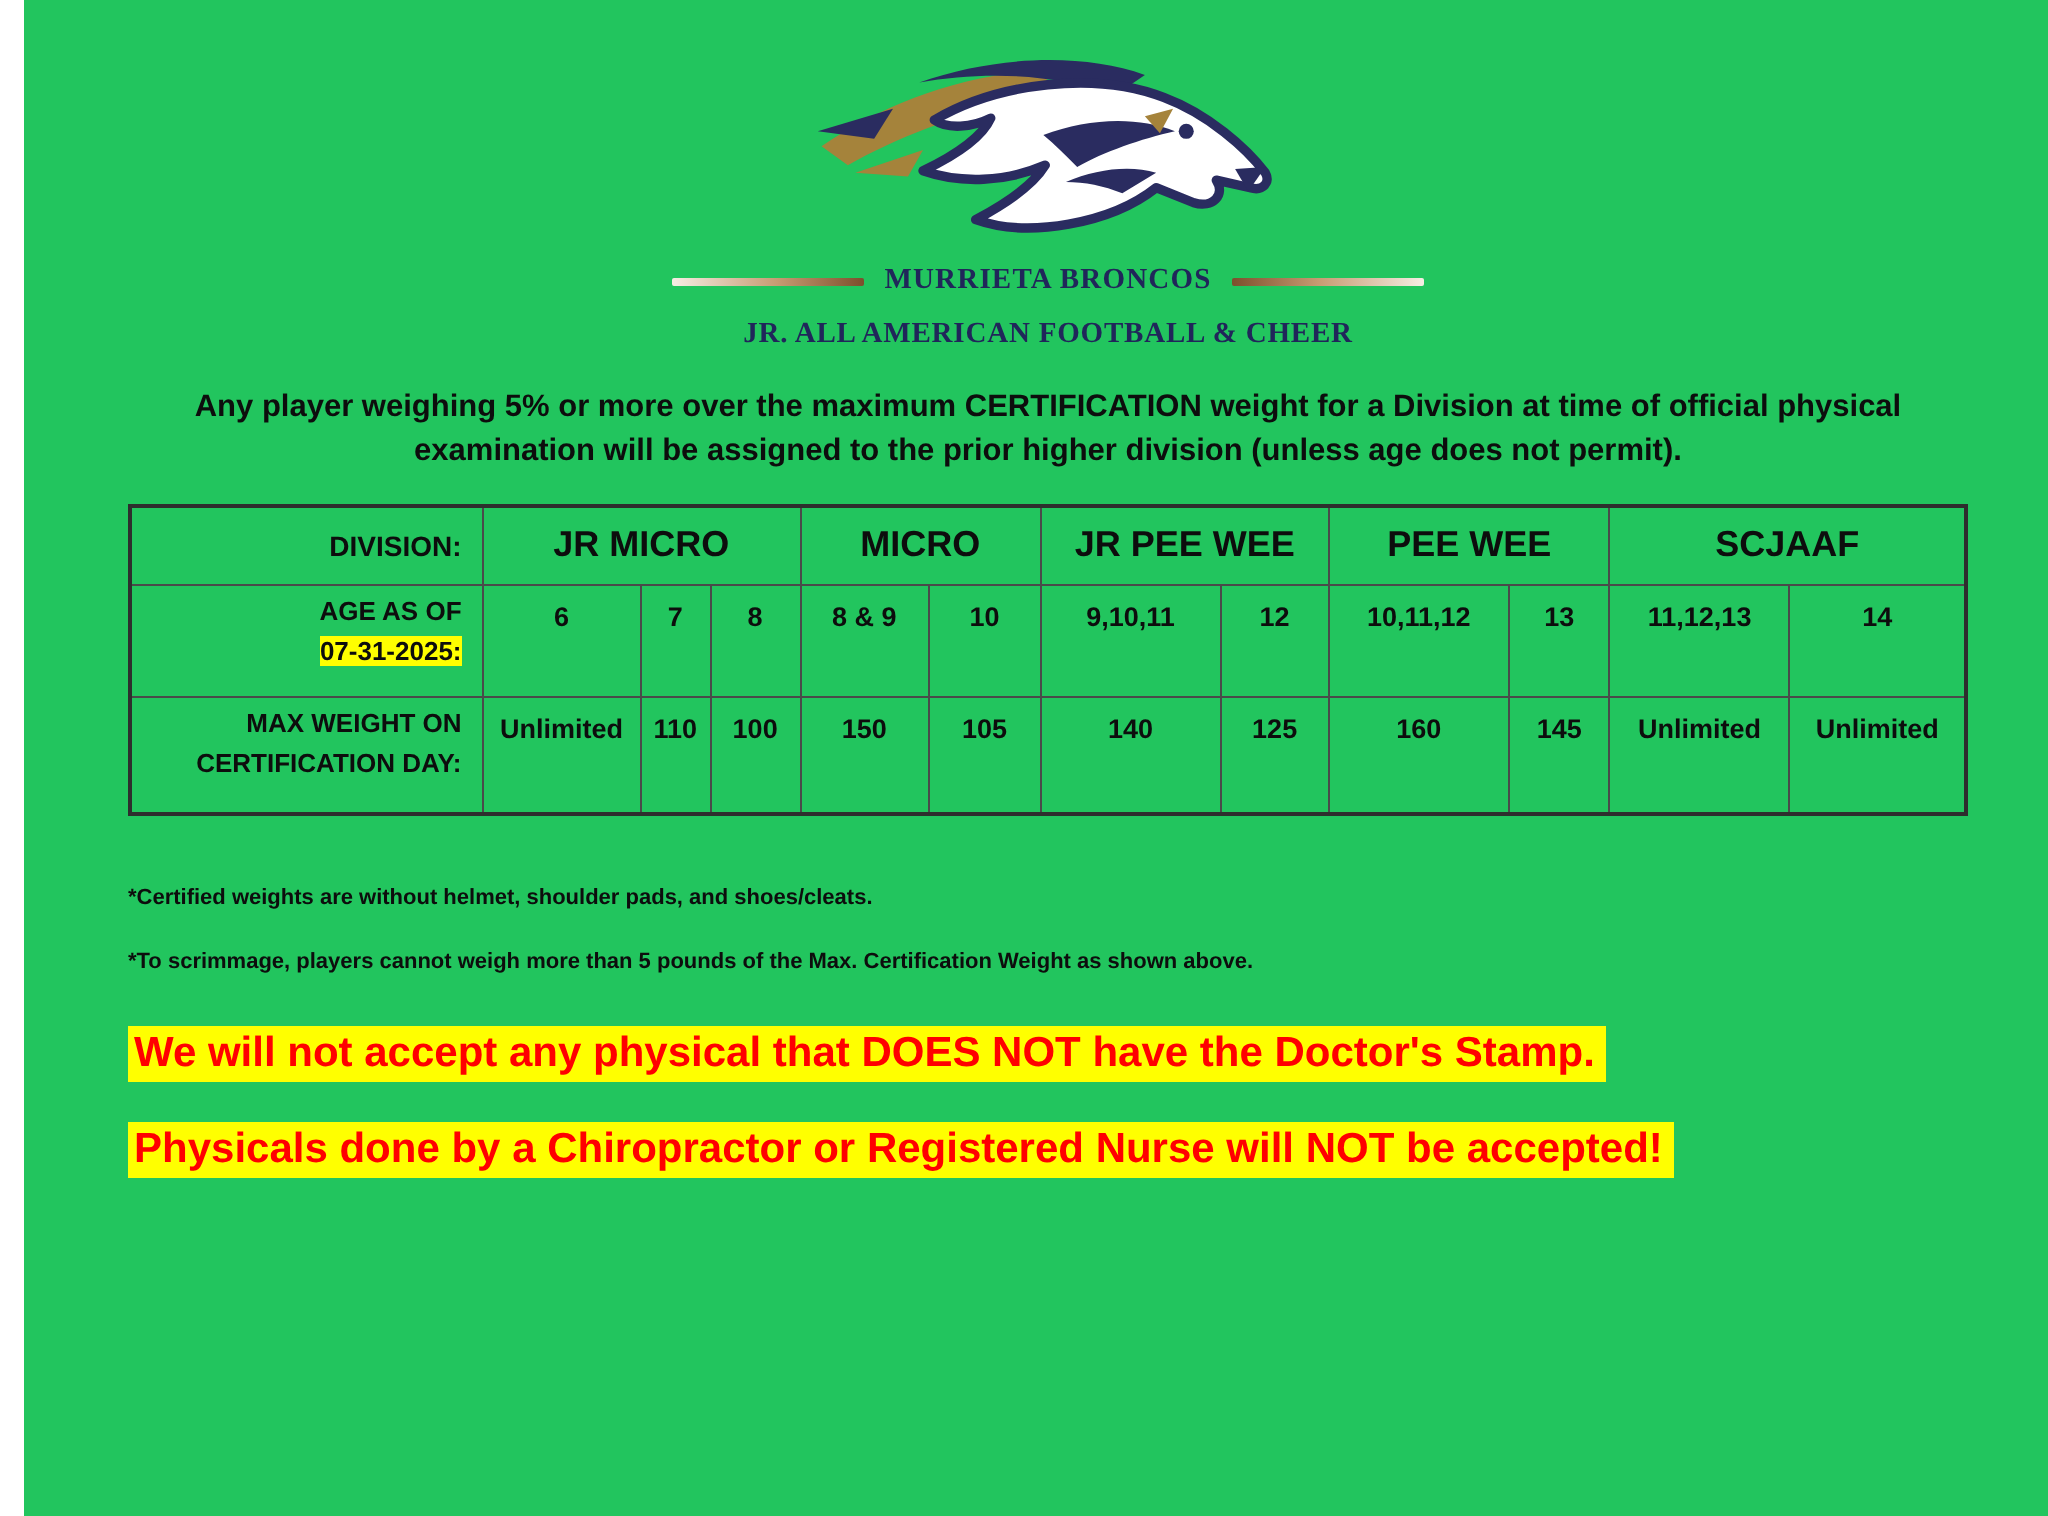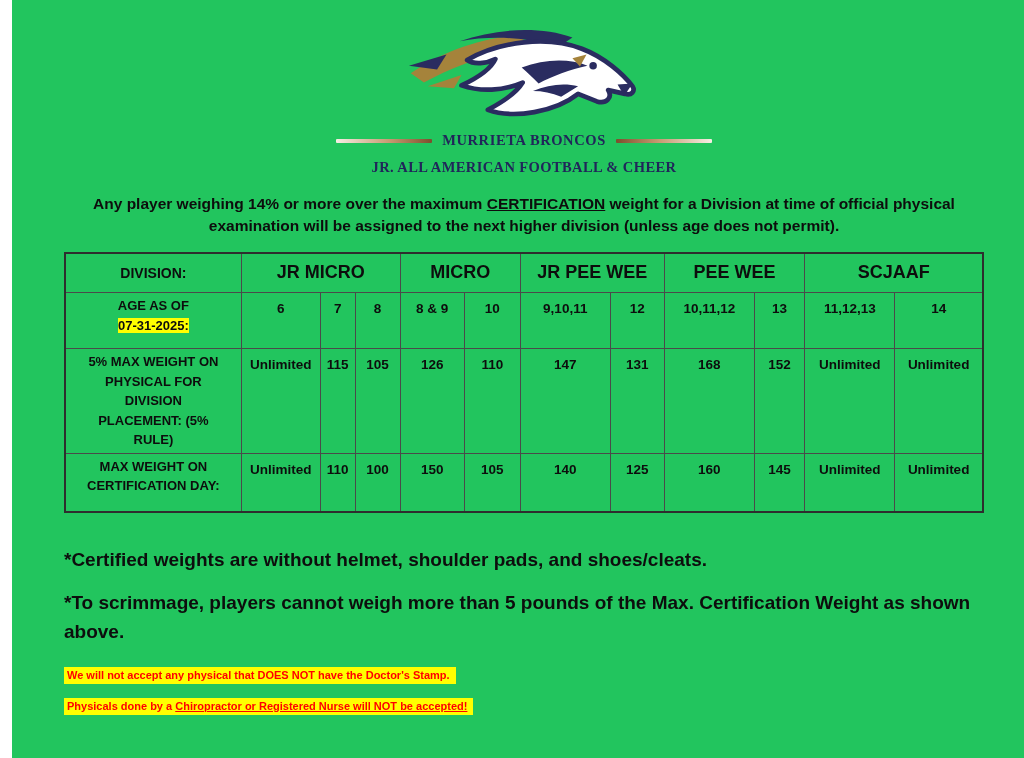--- a/index.html
+++ b/index.html
@@ -20,45 +20,45 @@
   }
   .subtitle {
     text-align:center; font-family:"Liberation Serif", serif; font-weight:bold;
     font-size:14.5px; color:#20265a; margin-top:10px; letter-spacing:0.4px;
   }
   
   .intro {
     width:912px; margin:17px auto 0; text-align:center; font-weight:bold;
     font-size:15.5px; line-height:1.42; color:#0d0d0d;
   }
-  .u { text-decoration:underline; }
+  .u { }
   
   table.weights {
     border-collapse:collapse; table-layout:fixed; width:920px;
     margin:15px auto 0; border:2px solid #2e2e2e;
   }
   table.weights td { border:1px solid #4a4a4a; font-weight:bold; color:#0d0d0d; }
-  .lbl { text-align:center; font-size:13px; padding:3px 21px; vertical-align:top; line-height:1.5; }
+  .lbl { text-align:right; font-size:13px; padding:3px 10px; vertical-align:top; line-height:1.5; }
   .division-lbl { font-size:14px; vertical-align:middle; }
   .val { text-align:center; font-size:13.5px; vertical-align:top; padding-top:8px; }
   .division-row td { height:32px; }
   .division-row .val { vertical-align:middle; padding-top:0; font-size:18px; }
   .age-row td { height:46px; }
   .physical-row td { height:60px; }
   .cert-row td { height:48px; }
   .red { color:#ff0000; }
   .hl { background:#ffff00; }
   
   .notes { margin:33px 52px 0; }
   .note {
-    margin:0 0 15px; font-size:19px; font-weight:bold; line-height:1.5;
+    margin:0 0 15px; font-size:11px; font-weight:bold; line-height:1.5;
     max-width:922px; color:#0d0d0d;
   }
   
-  .alert { margin:0 52px; max-width:926px; font-weight:bold; font-size:11px; line-height:1.72; }
+  .alert { margin:0 52px; max-width:926px; font-weight:bold; font-size:21px; line-height:1.72; }
   .alert .hl {
     padding:2px 6px 3px 3px;
     box-decoration-break:clone; -webkit-box-decoration-break:clone;
   }
   .a1 { margin-top:20px; }
   .a2 { margin-top:12px; }
   .a3 { margin-top:12px; }
 </style>
 </head>
 <body>
@@ -85,21 +85,21 @@
   </div>
 
   <div class="brand-row">
     <span class="brand-bar bar-left"></span>
     <span class="brand-name">MURRIETA BRONCOS</span>
     <span class="brand-bar bar-right"></span>
   </div>
 
   <div class="subtitle">JR. ALL AMERICAN FOOTBALL &amp; CHEER</div>
 
-  <p class="intro"><span>Any player weighing 14% or more over the maximum </span><span class="u">CERTIFICATION</span><span> weight for a Division at time of official physical examination will be assigned to the next higher division (unless age does not permit).</span></p>
+  <p class="intro"><span>Any player weighing 5% or more over the maximum </span><span class="u">CERTIFICATION</span><span> weight for a Division at time of official physical examination will be assigned to the prior higher division (unless age does not permit).</span></p>
 
   <table class="weights">
     <colgroup>
       <col style="width:19.2%">
         <col style="width:8.6%">
         <col style="width:3.8%">
         <col style="width:4.9%">
       <col style="width:7.0%">
         <col style="width:6.1%">
         <col style="width:9.8%">
@@ -125,34 +125,20 @@
       <td class="val">8</td>
       <td class="val">8 &amp; 9</td>
       <td class="val">10</td>
       <td class="val">9,10,11</td>
       <td class="val">12</td>
       <td class="val">10,11,12</td>
       <td class="val">13</td>
       <td class="val">11,12,13</td>
       <td class="val">14</td>
     </tr>
-    <tr class="physical-row">
-      <td class="lbl">5% MAX WEIGHT ON PHYSICAL FOR DIVISION PLACEMENT: (5% RULE)</td>
-      <td class="val">Unlimited</td>
-      <td class="val">115</td>
-      <td class="val">105</td>
-      <td class="val">126</td>
-      <td class="val">110</td>
-      <td class="val">147</td>
-      <td class="val">131</td>
-      <td class="val">168</td>
-      <td class="val">152</td>
-      <td class="val">Unlimited</td>
-      <td class="val">Unlimited</td>
-    </tr>
     <tr class="cert-row">
       <td class="lbl">MAX WEIGHT ON CERTIFICATION DAY:</td>
       <td class="val red">Unlimited</td>
       <td class="val red">110</td>
       <td class="val red">100</td>
       <td class="val red">150</td>
       <td class="val red">105</td>
       <td class="val red">140</td>
       <td class="val red">125</td>
       <td class="val red">160</td>

